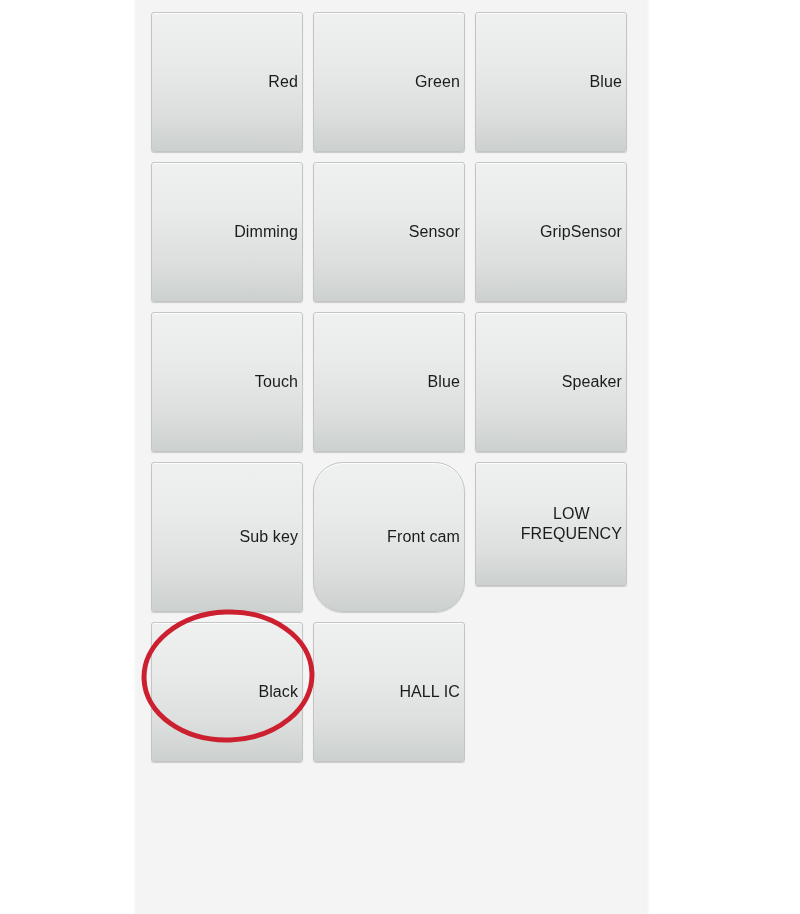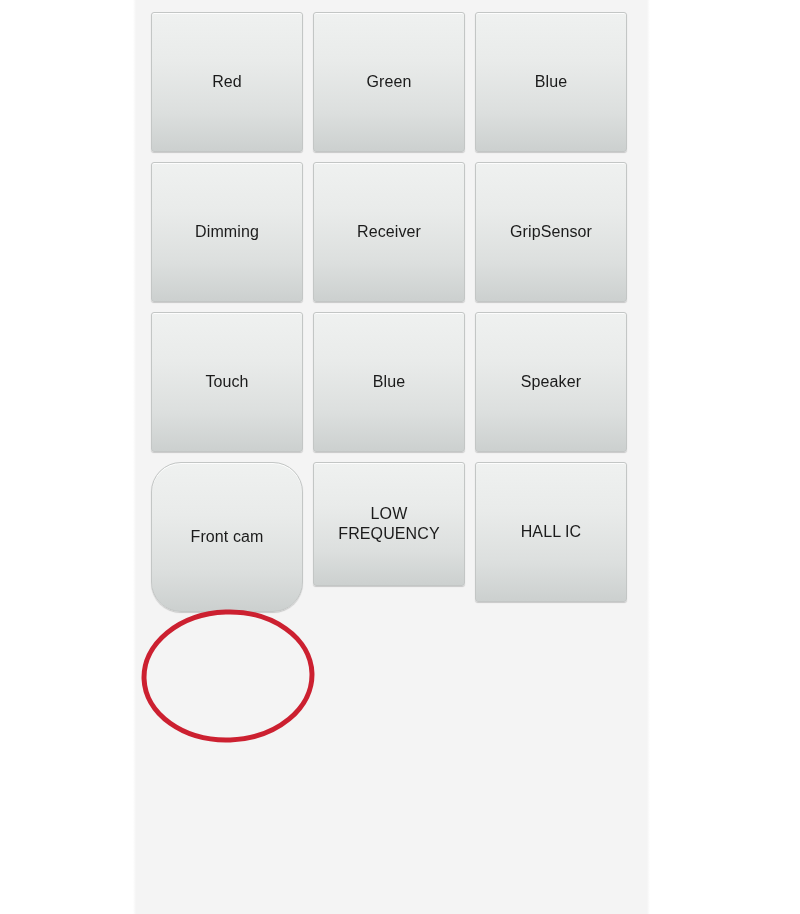--- a/index.html
+++ b/index.html
@@ -63,21 +63,21 @@
   .tile {
     position: relative;
     height: 140px;
     box-sizing: border-box;
     border: 1px solid #c3c6c5;
     border-radius: 3px;
     background: linear-gradient(to bottom, #eff1f0 0%, #e9ebea 35%, #dcdfde 72%, #ccd0cf 100%);
     box-shadow: 0 1px 1px rgba(0,0,0,0.18), inset 0 1px 0 rgba(255,255,255,0.85);
     display: flex;
     align-items: center;
-    justify-content: center;
+    justify-content: flex-end;
     text-align: center;
     padding: 4px 4px;
     cursor: pointer;
     user-select: none;
   }
 
   .tile-label {
     font-size: 16px;
     line-height: 20px;
     color: #1b1b1b;
@@ -114,45 +114,51 @@
         <span class="tile-label">Green</span>
       </div>
       <div class="tile">
         <span class="tile-label">Blue</span>
       </div>
 
       <div class="tile">
         <span class="tile-label">Dimming</span>
       </div>
       <div class="tile">
-        <span class="tile-label">Receiver</span>
+        <span class="tile-label">Sensor</span>
       </div>
 
       <div class="tile">
         <span class="tile-label">GripSensor</span>
       </div>
 
       <div class="tile">
         <span class="tile-label">Touch</span>
       </div>
       <div class="tile">
         <span class="tile-label">Blue</span>
       </div>
       <div class="tile">
         <span class="tile-label">Speaker</span>
       </div>
 
+      <div class="tile row5-tile" style="height:150px;">
+        <span class="tile-label">Sub key</span>
+      </div>
       <div class="tile row5-tile" style="height:150px;border-radius:30px;">
         <span class="tile-label">Front cam</span>
       </div>
       <div class="tile row5-tile" style="height:124px;">
         <span class="tile-label">LOW
 FREQUENCY</span>
       </div>
 
+      <div class="tile">
+        <span class="tile-label">Black</span>
+      </div>
       <div class="tile">
         <span class="tile-label">HALL IC</span>
       </div>
       <div class="empty-cell"></div>
 
     </div>
   </div>
 
   <svg id="annotation-layer" viewBox="0 0 800 914" width="800" height="914" xmlns="http://www.w3.org/2000/svg">
     <ellipse id="annotation-ellipse" cx="228" cy="676" rx="84" ry="64" fill="none" stroke="#cc2030" stroke-width="5" transform="rotate(-2 228 676)"></ellipse>

